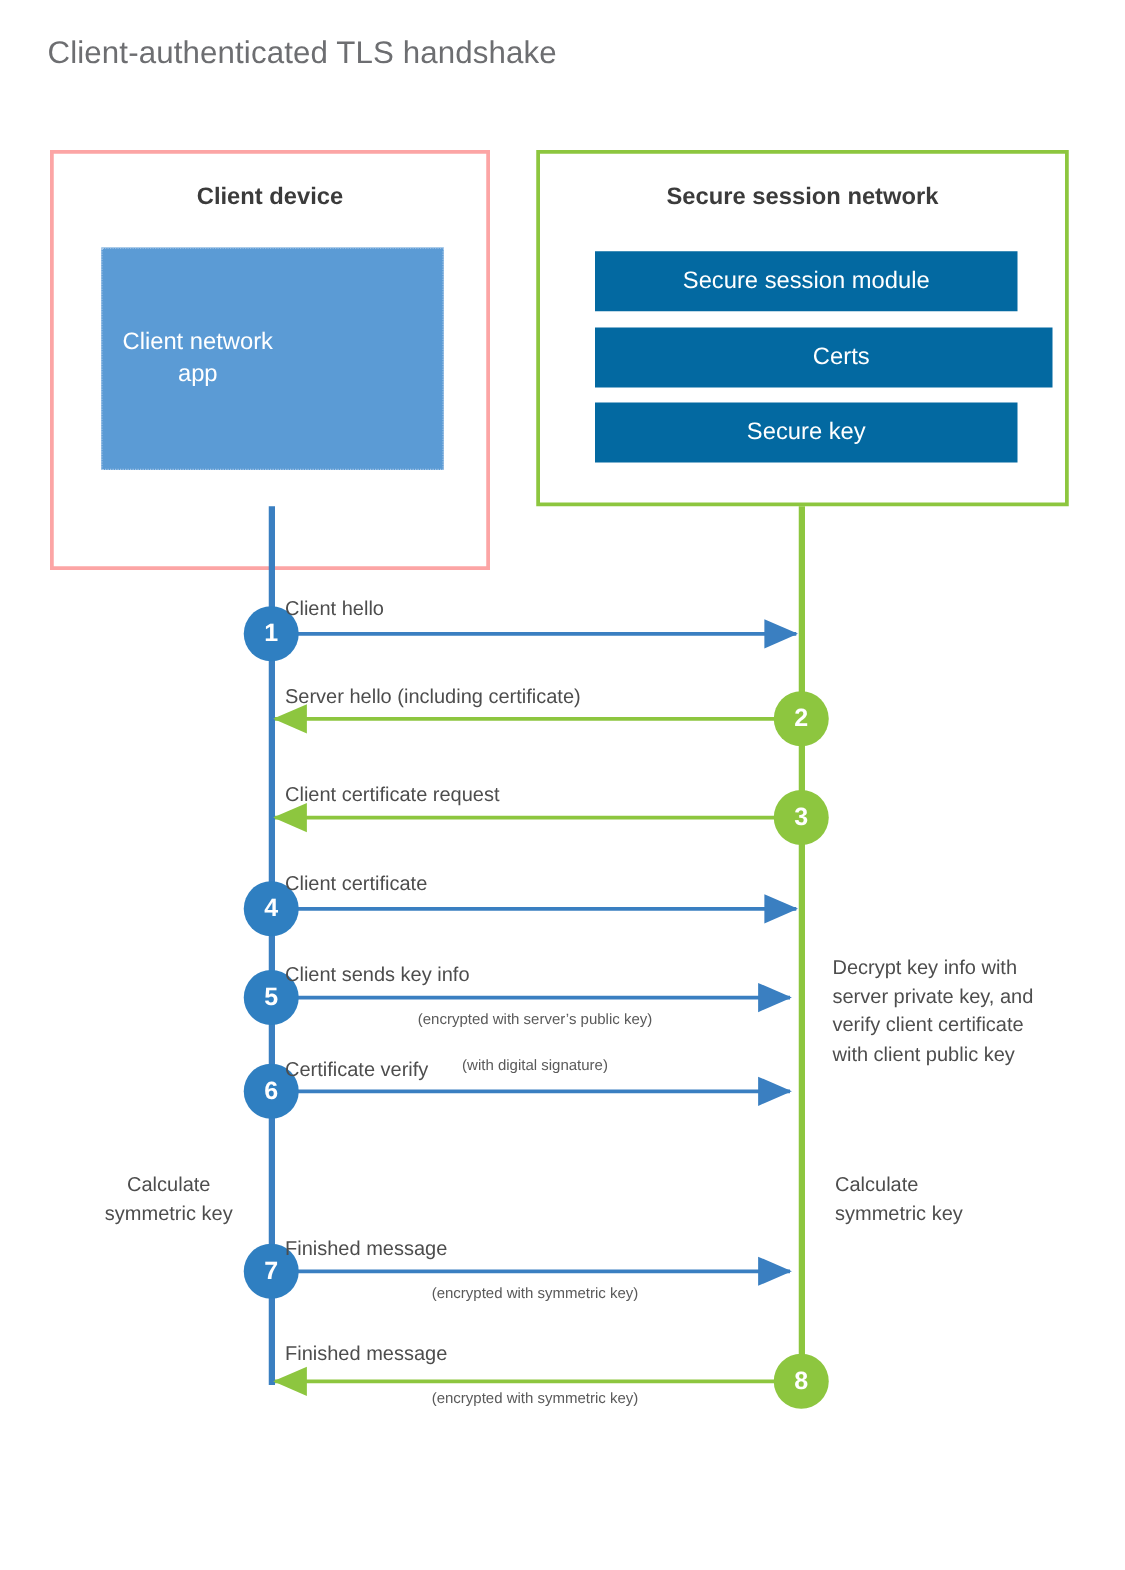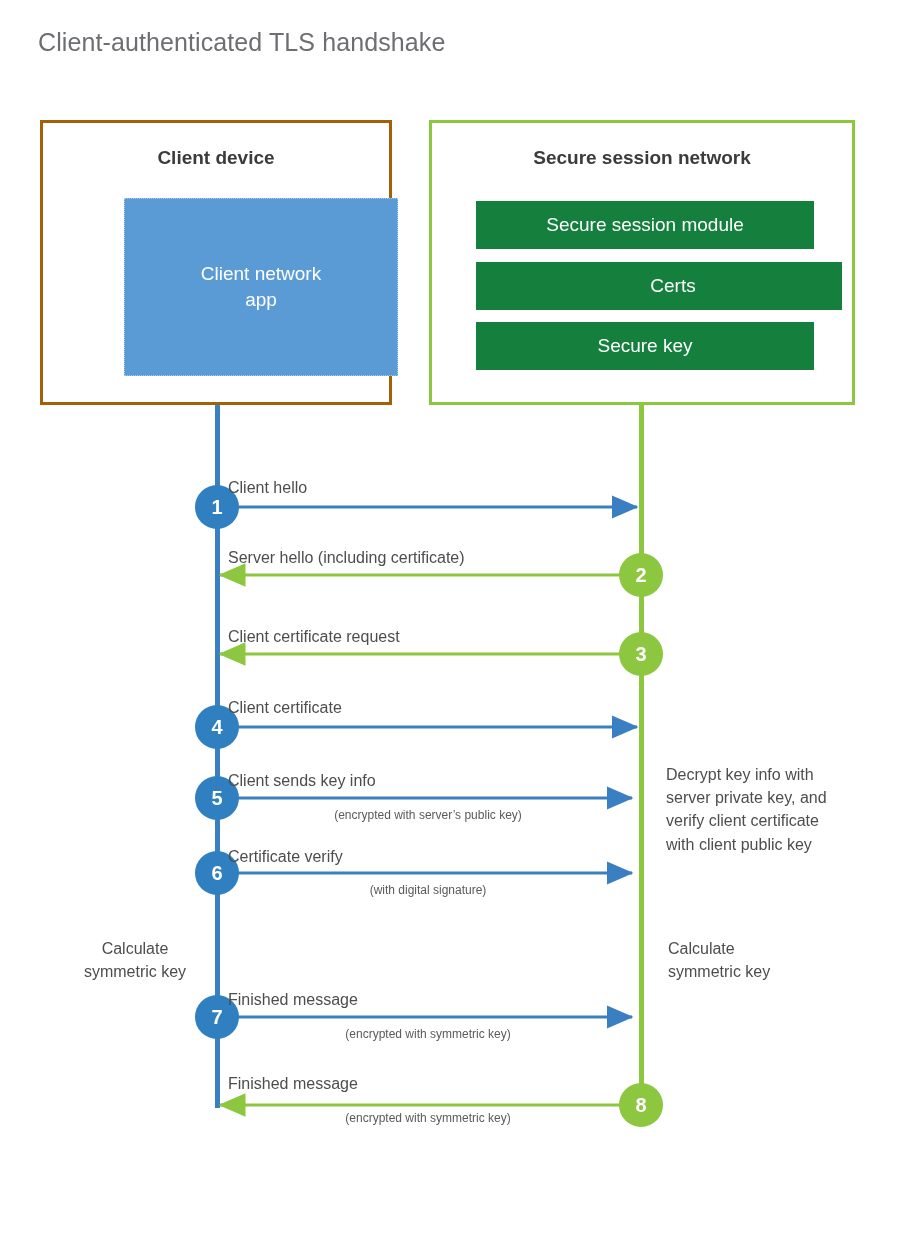--- a/index.html
+++ b/index.html
@@ -33,22 +33,22 @@
   }
 
   
   .actor-box {
     position: absolute;
     background: #ffffff;
     box-sizing: border-box;
   }
   #client-box {
     left: 40px; top: 120px;
-    width: 352px; height: 285px;
-    border: 3px solid #a16207;
+    width: 352px; height: 336px;
+    border: 3px solid #fca5a5;
     padding-left: 40px;
   }
   #server-box {
     left: 429px; top: 120px;
     width: 426px; height: 285px;
     border: 3px solid #8dc63f;
   }
   .actor-title {
     position: absolute;
     left: 0; right: 0;
@@ -63,36 +63,35 @@
     position: absolute;
     left: 38px;
     top: 75px;
     width: 274px;
     height: 178px;
     background: #5b9bd5;
     border: 1px dotted #a8c8e8;
     box-sizing: border-box;
     display: flex;
     align-items: center;
-    justify-content: center;
+    justify-content: flex-start;
     text-align: center;
     color: #ffffff;
     font-size: 19px;
     line-height: 1.35;
     padding: 0 16px;
     box-sizing: border-box;
-    margin-left: 43px;
   }
 
   .server-module {
     position: absolute;
     left: 44px;
     width: 338px;
     height: 48px;
-    background: #15803d;
+    background: #0369a1;
     display: flex;
     align-items: center;
     justify-content: center;
     color: #ffffff;
     font-size: 19px;
   }
   #server-module-0 { top: 78px; }
   #server-module-1 { top: 139px; padding-left: 28px; }
   #server-module-2 { top: 199px; }
 
@@ -260,21 +259,21 @@
   <div class="msg-label" style="left:228px; top:549px; width:400px;">Server hello (including certificate)</div>
 
   <div class="msg-label" style="left:228px; top:628px; width:400px;">Client certificate request</div>
 
   <div class="msg-label" style="left:228px; top:699px; width:400px;">Client certificate</div>
 
   <div class="msg-label" style="left:228px; top:772px; width:400px;">Client sends key info</div>
   <div class="msg-sublabel" style="left:228px; top:808px; width:400px;">(encrypted with server’s public key)</div>
 
   <div class="msg-label" style="left:228px; top:848px; width:400px;">Certificate verify</div>
-  <div class="msg-sublabel" style="left:228px; top:883px; width:400px;">(with digital signature)</div>
+  <div class="msg-sublabel" style="left:228px; top:845px; width:400px;">(with digital signature)</div>
 
   <div class="msg-label" style="left:228px; top:991px; width:400px;">Finished message</div>
   <div class="msg-sublabel" style="left:228px; top:1027px; width:400px;">(encrypted with symmetric key)</div>
 
   <div class="msg-label" style="left:228px; top:1075px; width:400px;">Finished message</div>
   <div class="msg-sublabel" style="left:228px; top:1111px; width:400px;">(encrypted with symmetric key)</div>
 
   <div class="side-note" id="note-decrypt">
     <div>Decrypt key info with</div>
     <div>server private key, and</div>

